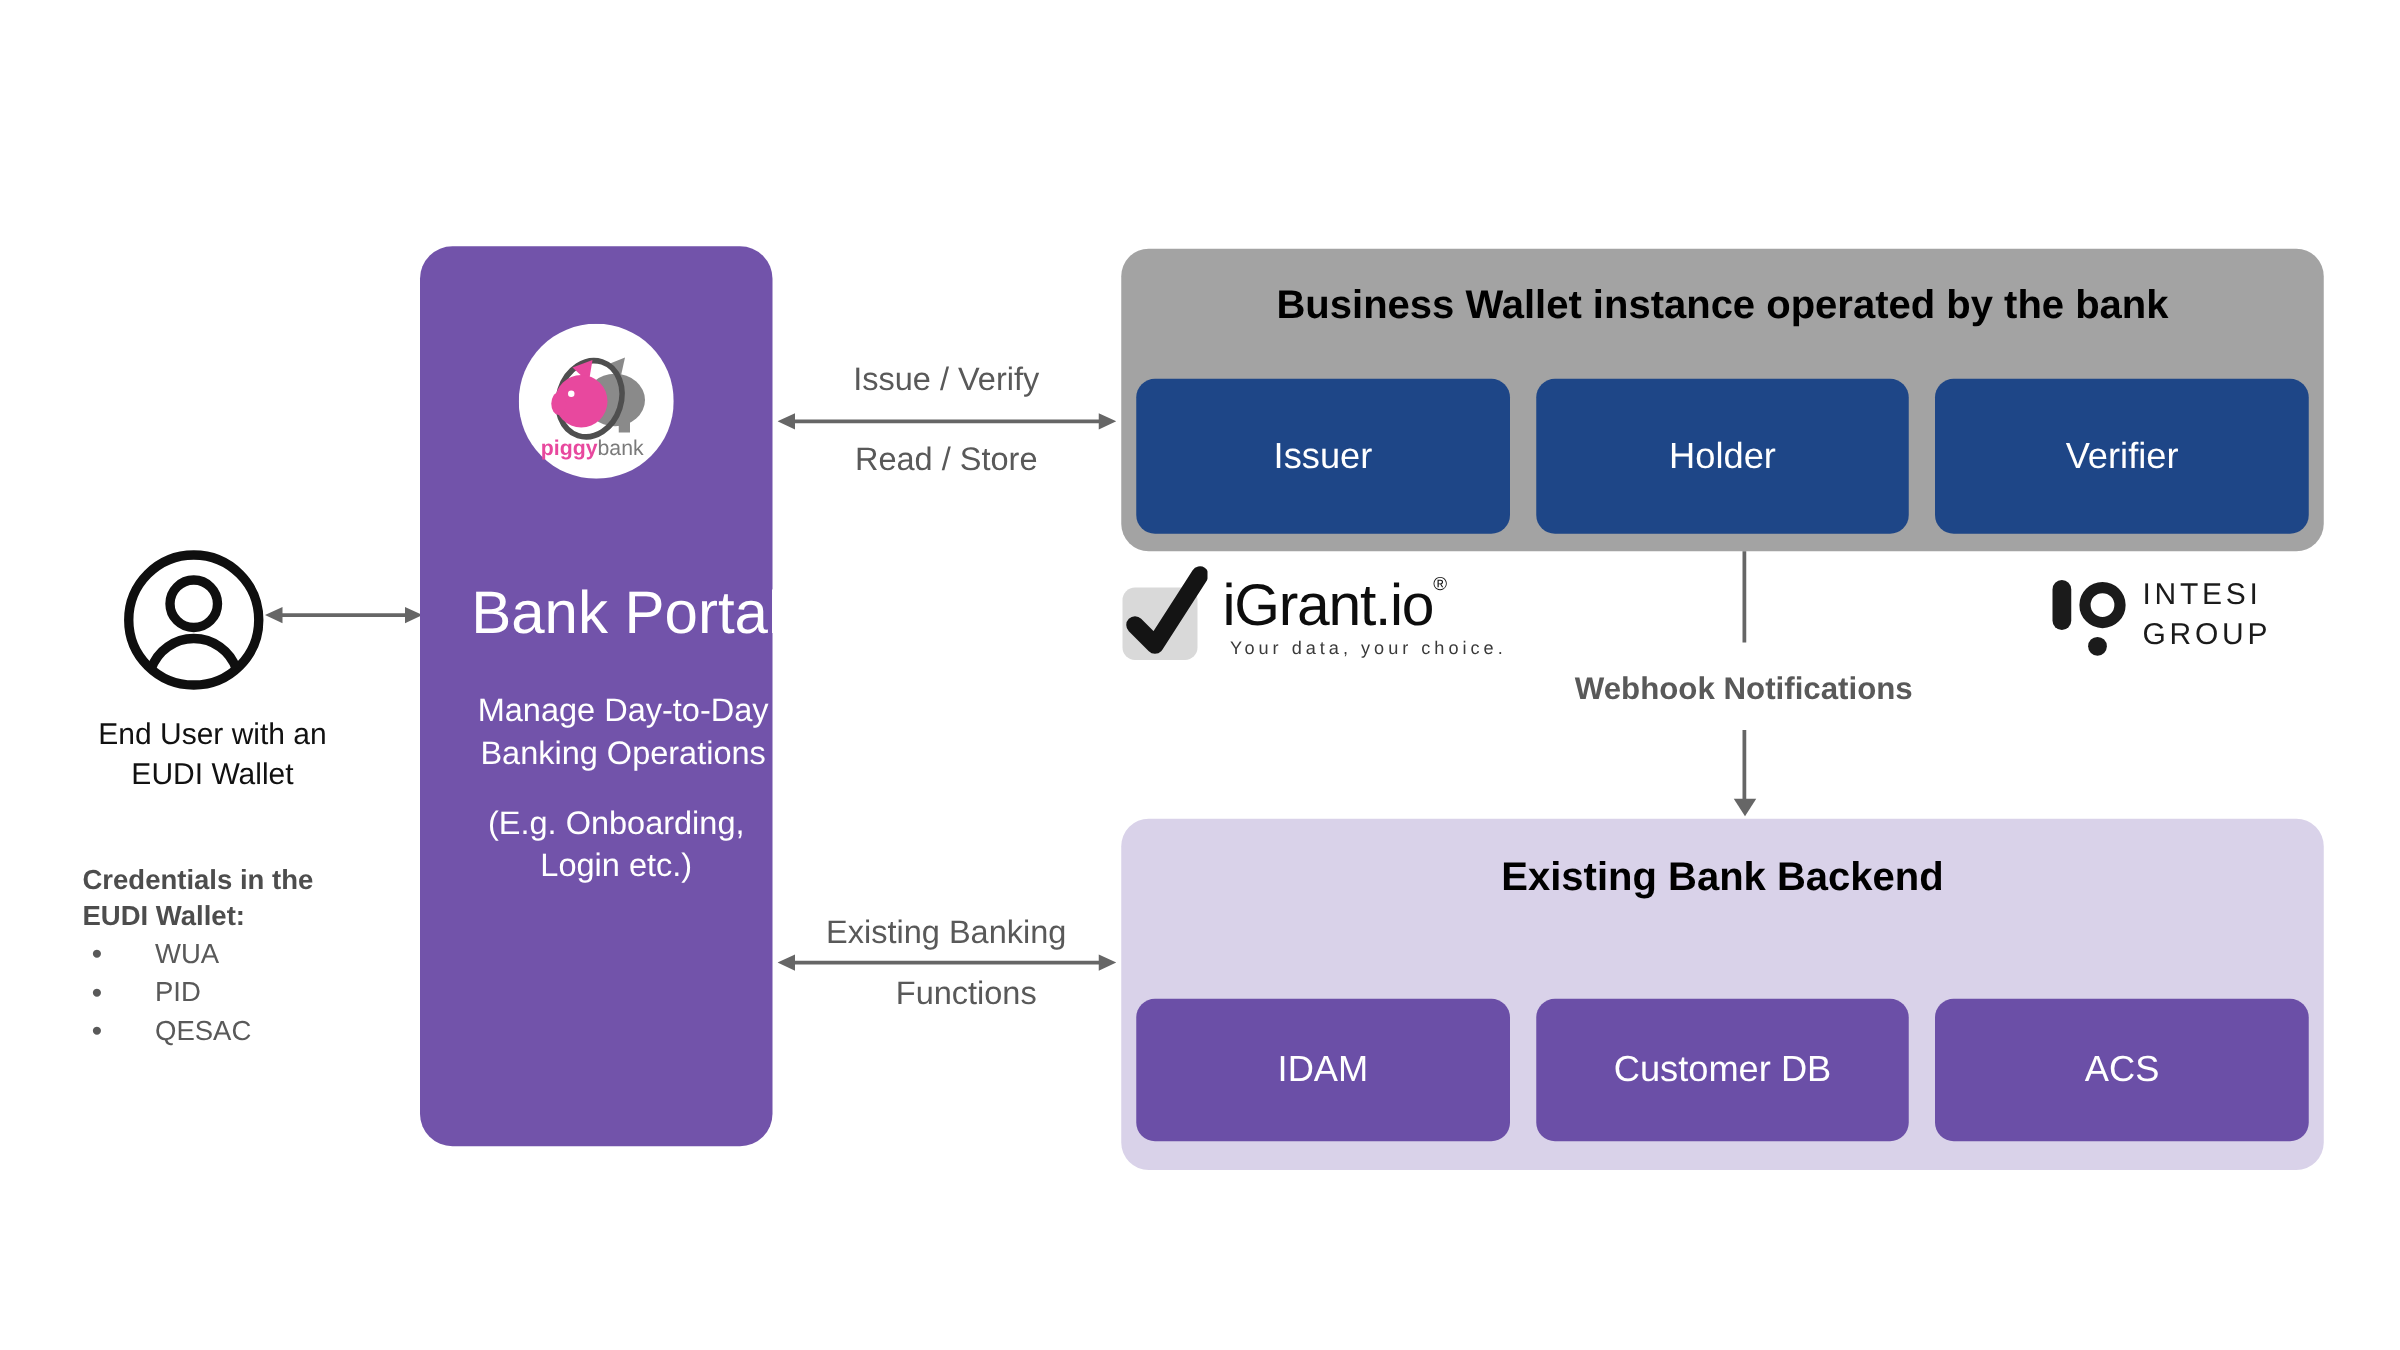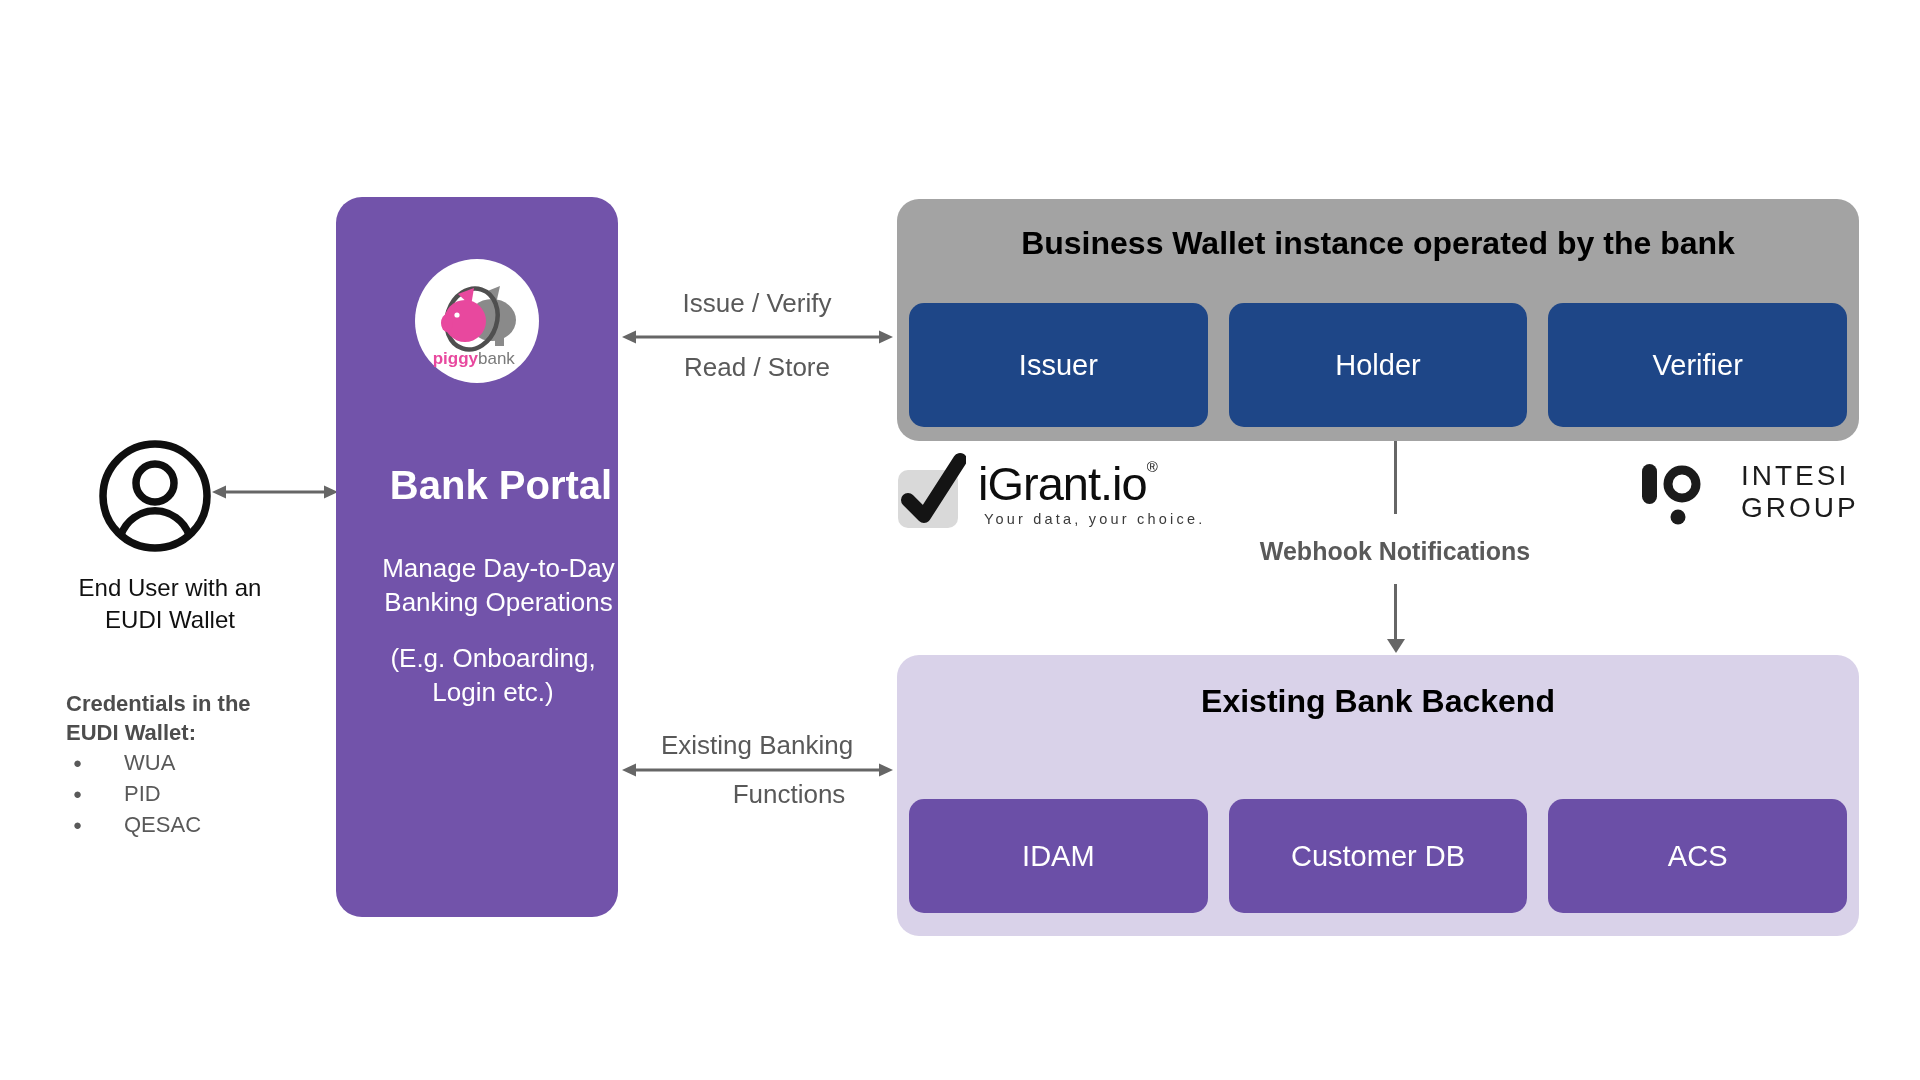--- a/index.html
+++ b/index.html
@@ -13,21 +13,21 @@
 
   
   .end-user-label{left:35px;top:572px;width:270px;font-size:24px;line-height:1.32;color:#111;}
   .cred-heading{left:66px;top:690px;width:240px;font-size:22px;line-height:1.3;font-weight:700;color:#4d4d4d;}
   .cred-list{left:66px;top:747px;width:240px;list-style:none;margin:0;padding:0;}
   .cred-list li{display:flex;align-items:center;height:31px;font-size:22px;color:#595959;}
   .cred-bullet{width:51px;padding-left:7px;font-size:15px;color:#595959;}
 
   
   .bank-portal{left:336px;top:197px;width:282px;height:720px;background:#7253aa;border-radius:26px;}
-  .portal-title{left:0;top:266px;width:330px;font-size:40px;font-weight:700;color:#ffffff;}
+  .portal-title{left:0;top:266px;width:330px;font-size:48px;font-weight:400;color:#ffffff;}
   .portal-desc{left:0;top:355px;width:325px;font-size:26px;line-height:1.3;color:#ffffff;}
   .portal-example{left:16px;top:445px;width:282px;font-size:26px;line-height:1.3;color:#ffffff;}
 
   
   .arrow-label{width:290px;font-size:26px;color:#595959;text-align:center;}
   .vline{width:3px;background:#666666;}
   .down-arrowhead{width:0;height:0;border-left:9px solid transparent;border-right:9px solid transparent;border-top:14px solid #666666;}
   .webhook-label{left:1195px;top:537px;width:400px;font-size:25px;font-weight:700;color:#595959;text-align:center;}
 
   
@@ -40,21 +40,21 @@
   .component-box{flex:1;display:flex;align-items:center;justify-content:center;border-radius:15px;color:#ffffff;font-size:29px;}
   .wallet-box{background:#1e4687;}
   .backend-box{background:#6b4fa7;}
 
   
   .igrant{left:896px;top:450px;width:330px;height:86px;}
   .igrant-name{position:absolute;left:82px;top:6px;font-size:47px;letter-spacing:-1px;color:#0d0d0d;}
   .igrant-reg{font-size:15px;vertical-align:28px;letter-spacing:0;}
   .igrant-tagline{position:absolute;left:88px;top:61px;font-size:14.5px;letter-spacing:3.2px;color:#3a3a3a;}
   .intesi{left:1640px;top:458px;width:240px;height:66px;}
-  .intesi-text{position:absolute;left:74px;top:2px;font-size:28px;line-height:32px;letter-spacing:3px;color:#1b1b1b;margin-left:27px;}
+  .intesi-text{position:absolute;left:74px;top:2px;font-size:24px;line-height:32px;letter-spacing:3px;color:#1b1b1b;}
 </style>
 </head>
 <body>
 
 <div class="canvas">
 
   <svg class="abs" style="left:97px;top:438px;" width="116" height="116" viewBox="0 0 116 116">
     <circle cx="58" cy="58" r="52" fill="none" stroke="#0f0f0f" stroke-width="7.5"></circle>
     <circle cx="58" cy="45" r="19" fill="none" stroke="#0f0f0f" stroke-width="7.5"></circle>
     <path d="M 24 97 A 36 36 0 0 1 92 97" fill="none" stroke="#0f0f0f" stroke-width="7.5"></path>
@@ -150,21 +150,21 @@
   <div class="abs webhook-label">Webhook Notifications</div>
   <div class="abs vline" style="left:1394px;top:584px;height:56px;"></div>
   <div class="abs down-arrowhead" style="left:1386.5px;top:639px;"></div>
 
   <div class="abs arrow-label" style="left:612px;top:730px;">Existing Banking</div>
   <svg class="abs" style="left:622px;top:759px;" width="271" height="22" viewBox="0 0 271 22">
     <line x1="10" y1="11" x2="261" y2="11" stroke="#666666" stroke-width="3"></line>
     <polygon points="0,11 14,4.5 14,17.5" fill="#666666"></polygon>
     <polygon points="271,11 257,4.5 257,17.5" fill="#666666"></polygon>
   </svg>
-  <div class="abs arrow-label" style="left:644px;top:779px;">Functions</div>
+  <div class="abs arrow-label" style="left:628px;top:779px;">Functions</div>
 
   <div class="abs backend-container">
     <div class="abs container-title" style="top:28px;">Existing Bank Backend</div>
     <div class="component-row backend-row">
       <div class="component-box backend-box">IDAM</div>
       <div class="component-box backend-box">Customer DB</div>
       <div class="component-box backend-box">ACS</div>
     </div>
   </div>
 

